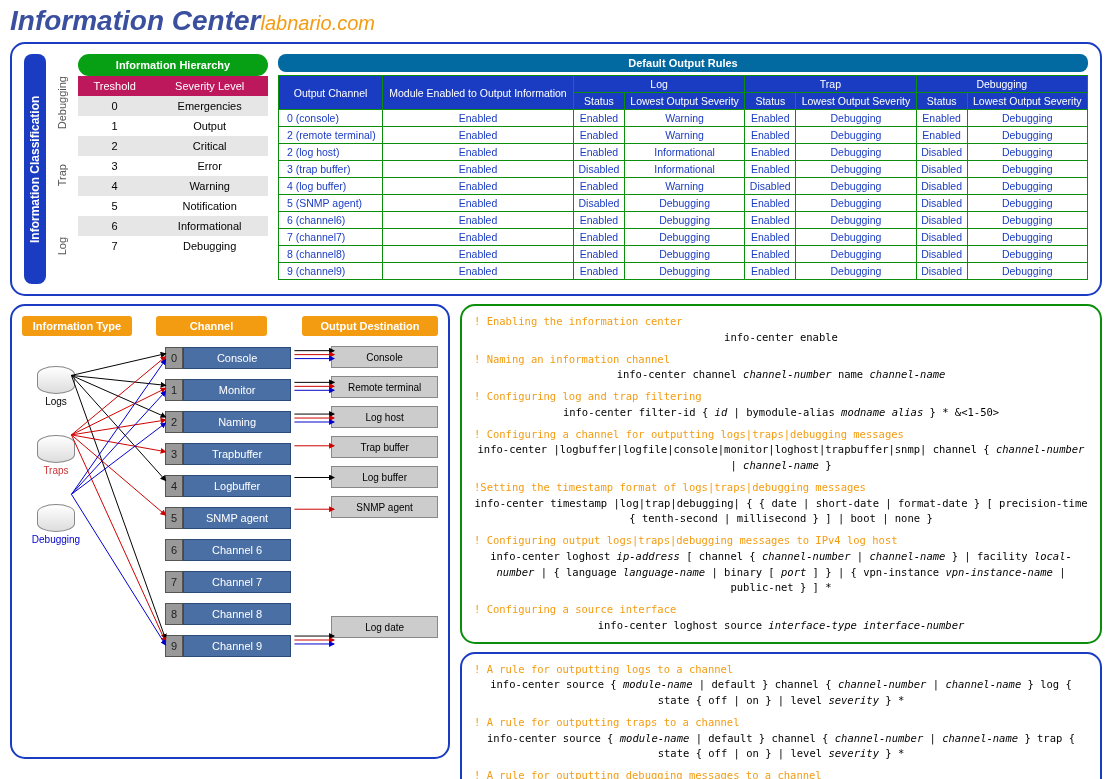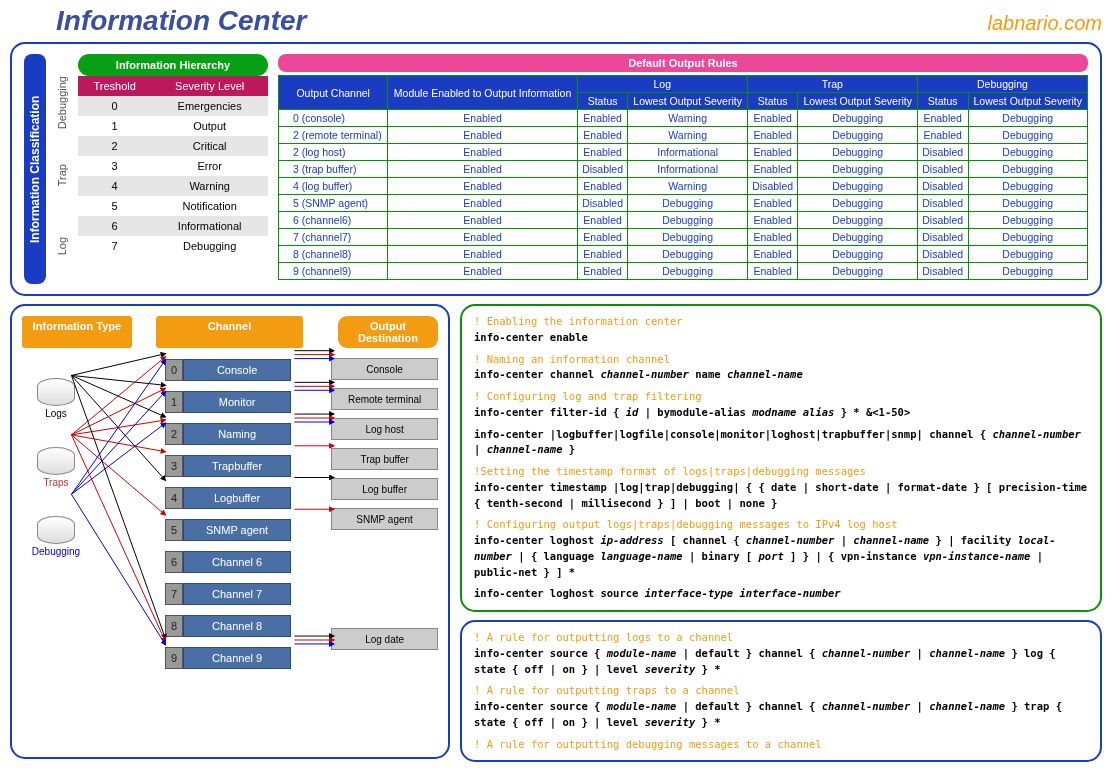--- a/index.html
+++ b/index.html
@@ -1,50 +1,50 @@
 <!DOCTYPE html>
 <html><head>
 <meta charset="utf-8">
 <style>
 *{box-sizing:border-box;margin:0;padding:0;}
 body{font-family:Verdana,Geneva,sans-serif;font-size:11px;background:#fff;width:1112px;height:779px;padding:5px 10px;}
-.header{display:flex;justify-content:space-between;align-items:baseline;margin-bottom:5px;margin-left:46px;}
+.header{display:flex;align-items:baseline;margin-bottom:5px;}
 .title{color:#3a4f9e;font-size:28px;font-style:italic;font-weight:bold;}
 .brand{color:#f39c12;font-size:20px;font-style:italic;}
 .top-box{border:2px solid #1a3cc2;border-radius:15px;padding:10px 12px;display:flex;gap:10px;height:254px;}
 .class-tab{background:#1a3cc2;color:#fff;writing-mode:vertical-rl;transform:rotate(180deg);text-align:center;border-radius:8px;padding:8px 4px;font-weight:bold;font-size:12px;display:flex;align-items:center;justify-content:center;}
 .ranges{display:flex;flex-direction:column;justify-content:space-around;padding:8px 0 0 0;}
 .range{writing-mode:vertical-rl;transform:rotate(180deg);text-align:center;font-size:11px;color:#555;}
 .hier-table{border-collapse:collapse;width:190px;}
 .hier-table th{background:#07a014;color:#fff;padding:5px;border-radius:11px;font-weight:bold;}
 .hier-table td.hd{background:#be185d;color:#fff;text-align:center;padding:4px;}
 .hier-table td{padding:4px 8px;text-align:center;}
 .hier-table tr:nth-child(odd) td.val{background:#e6e6e6;}
 .rules-wrap{flex:1;}
-.rules-title{background:#ec4899;color:#fff;text-align:center;padding:3px;border-radius:8px;font-weight:bold;margin-bottom:3px;}
+.rules-title{background:#0369a1;color:#fff;text-align:center;padding:3px;border-radius:8px;font-weight:bold;margin-bottom:3px;}
 .rules-table{width:100%;border-collapse:collapse;font-size:10.5px;}
 .rules-table th,.rules-table td{border:1px solid #0b8f0b;padding:2px 4px;text-align:center;}
 .rules-table th{background:#1a3cc2;color:#fff;font-weight:normal;}
 .rules-table td{color:#1a3cc2;}
-.rules-table td.ch{text-align:left;padding-left:14px;}
+.rules-table td.ch{text-align:left;padding-left:8px;}
 .bottom{display:flex;gap:10px;margin-top:8px;}
 .diagram-box{border:2px solid #1a3cc2;border-radius:15px;padding:10px;width:440px;height:455px;position:relative;}
 .col-h{background:#f39c12;color:#fff;text-align:center;padding:4px 2px;border-radius:3px;font-weight:bold;font-size:11px;margin-bottom:10px;}
 .cyl{width:38px;height:28px;border:1px solid #888;border-radius:50%/30%;background:linear-gradient(#fff,#ddd);margin:0 auto 2px;}
 .cyl-wrap{text-align:center;margin-bottom:28px;font-size:10px;}
 .ch-row{display:flex;align-items:center;margin-bottom:8px;height:24px;}
 .ch-num{background:#999;color:#222;border:1px solid #555;width:18px;height:22px;display:flex;align-items:center;justify-content:center;font-size:11px;}
 .ch-name{background:#4a6fa5;color:#fff;border:1px solid #2a4a7a;flex:1;height:22px;display:flex;align-items:center;justify-content:center;font-size:11px;}
 .dest-box{background:#ccc;border:1px solid #888;height:22px;display:flex;align-items:center;justify-content:center;font-size:10px;margin-bottom:8px;}
 .cmd-col{flex:1;display:flex;flex-direction:column;gap:8px;height:455px;}
 .cmd-box{border:2px solid;border-radius:15px;padding:8px 12px;font-family:"Lucida Console",Monaco,monospace;font-size:10.5px;line-height:1.5;}
 .cmd-box.b1{border-color:#0b8f0b;flex:0 0 auto;}
 .cmd-box.b2{border-color:#1a3cc2;flex:0 0 auto;}
 .cmt{color:#f39c12;}
-.kw{font-weight:bold;}
+.kw{font-weight:normal;text-align:center;}
 svg.arrows{position:absolute;top:0;left:0;width:100%;height:100%;pointer-events:none;}
 </style>
 </head>
 <body>
 
 <div class="header">
   <div class="title">Information Center</div>
   <div class="brand">labnario.com</div>
 </div>
 
@@ -269,21 +269,21 @@
         <line x1="285" y1="141" x2="325" y2="141" stroke="#c00" marker-end="url(#ah1)"></line>
         <line x1="285" y1="173" x2="325" y2="173" stroke="#000" marker-end="url(#ah0)"></line>
         <line x1="285" y1="205" x2="325" y2="205" stroke="#c00" marker-end="url(#ah1)"></line>
         <line x1="285" y1="333" x2="325" y2="333" stroke="#000" marker-end="url(#ah0)"></line>
         <line x1="285" y1="337" x2="325" y2="337" stroke="#c00" marker-end="url(#ah1)"></line>
         <line x1="285" y1="341" x2="325" y2="341" stroke="#00c" marker-end="url(#ah2)"></line>
       </svg>
     <div style="display:flex;">
       <div class="col-h" style="width:110px;">Information Type</div>
       <div class="col-h" style="flex:1;margin-left:24px;">Channel</div>
-      <div class="col-h" style="width:100px;margin-left:35px;border-radius:9px;">Output Destination</div>
+      <div class="col-h" style="width:136px;margin-left:35px;">Output Destination</div>
     </div>
     <div style="display:flex;">
       <div style="width:70px;padding-top:20px;" id="types-col">
           <div class="cyl-wrap">
             <div class="cyl"></div>
             <div style="color:#000">Logs</div>
           </div>
           <div class="cyl-wrap">
             <div class="cyl"></div>
             <div style="color:#c33">Traps</div>
@@ -353,28 +353,30 @@
     <div class="cmd-box b1" id="cmd1">
         <div class="cmt">! Enabling the information center</div>
         <div class="kw">info-center enable</div>
         <div style="height:6px"></div>
         <div class="cmt">! Naming an information channel</div>
         <div class="kw">info-center channel <i>channel-number</i> name <i>channel-name</i></div>
         <div style="height:6px"></div>
         <div class="cmt">! Configuring log and trap filtering</div>
         <div class="kw">info-center filter-id { <i>id</i> | bymodule-alias <i>modname alias</i> } * &amp;&lt;1-50&gt;</div>
         <div style="height:6px"></div>
+        <div class="cmt">! Configuring a channel for outputting logs|traps|debugging messages</div>
         <div class="kw">info-center |logbuffer|logfile|console|monitor|loghost|trapbuffer|snmp| channel { <i>channel-number</i> | <i>channel-name</i> }</div>
         <div style="height:6px"></div>
         <div class="cmt">!Setting the timestamp format of logs|traps|debugging messages</div>
         <div class="kw">info-center timestamp |log|trap|debugging| { { date | short-date | format-date } [ precision-time { tenth-second | millisecond } ] | boot | none }</div>
         <div style="height:6px"></div>
         <div class="cmt">! Configuring output logs|traps|debugging messages to IPv4 log host</div>
         <div class="kw">info-center loghost <i>ip-address</i> [ channel { <i>channel-number</i> | <i>channel-name</i> } | facility <i>local-number</i> | { language <i>language-name</i> | binary [ <i>port</i> ] } | { vpn-instance <i>vpn-instance-name</i> | public-net } ] *</div>
         <div style="height:6px"></div>
+        <div class="cmt">! Configuring a source interface</div>
         <div class="kw">info-center loghost source <i>interface-type interface-number</i></div>
       </div>
     <div class="cmd-box b2" id="cmd2">
         <div class="cmt">! A rule for outputting logs to a channel</div>
         <div class="kw">info-center source { <i>module-name</i> | default } channel { <i>channel-number</i> | <i>channel-name</i> } log { state { off | on } | level <i>severity</i> } *</div>
         <div style="height:6px"></div>
         <div class="cmt">! A rule for outputting traps to a channel</div>
         <div class="kw">info-center source { <i>module-name</i> | default } channel { <i>channel-number</i> | <i>channel-name</i> } trap { state { off | on } | level <i>severity</i> } *</div>
         <div style="height:6px"></div>
         <div class="cmt">! A rule for outputting debugging messages to a channel</div>

